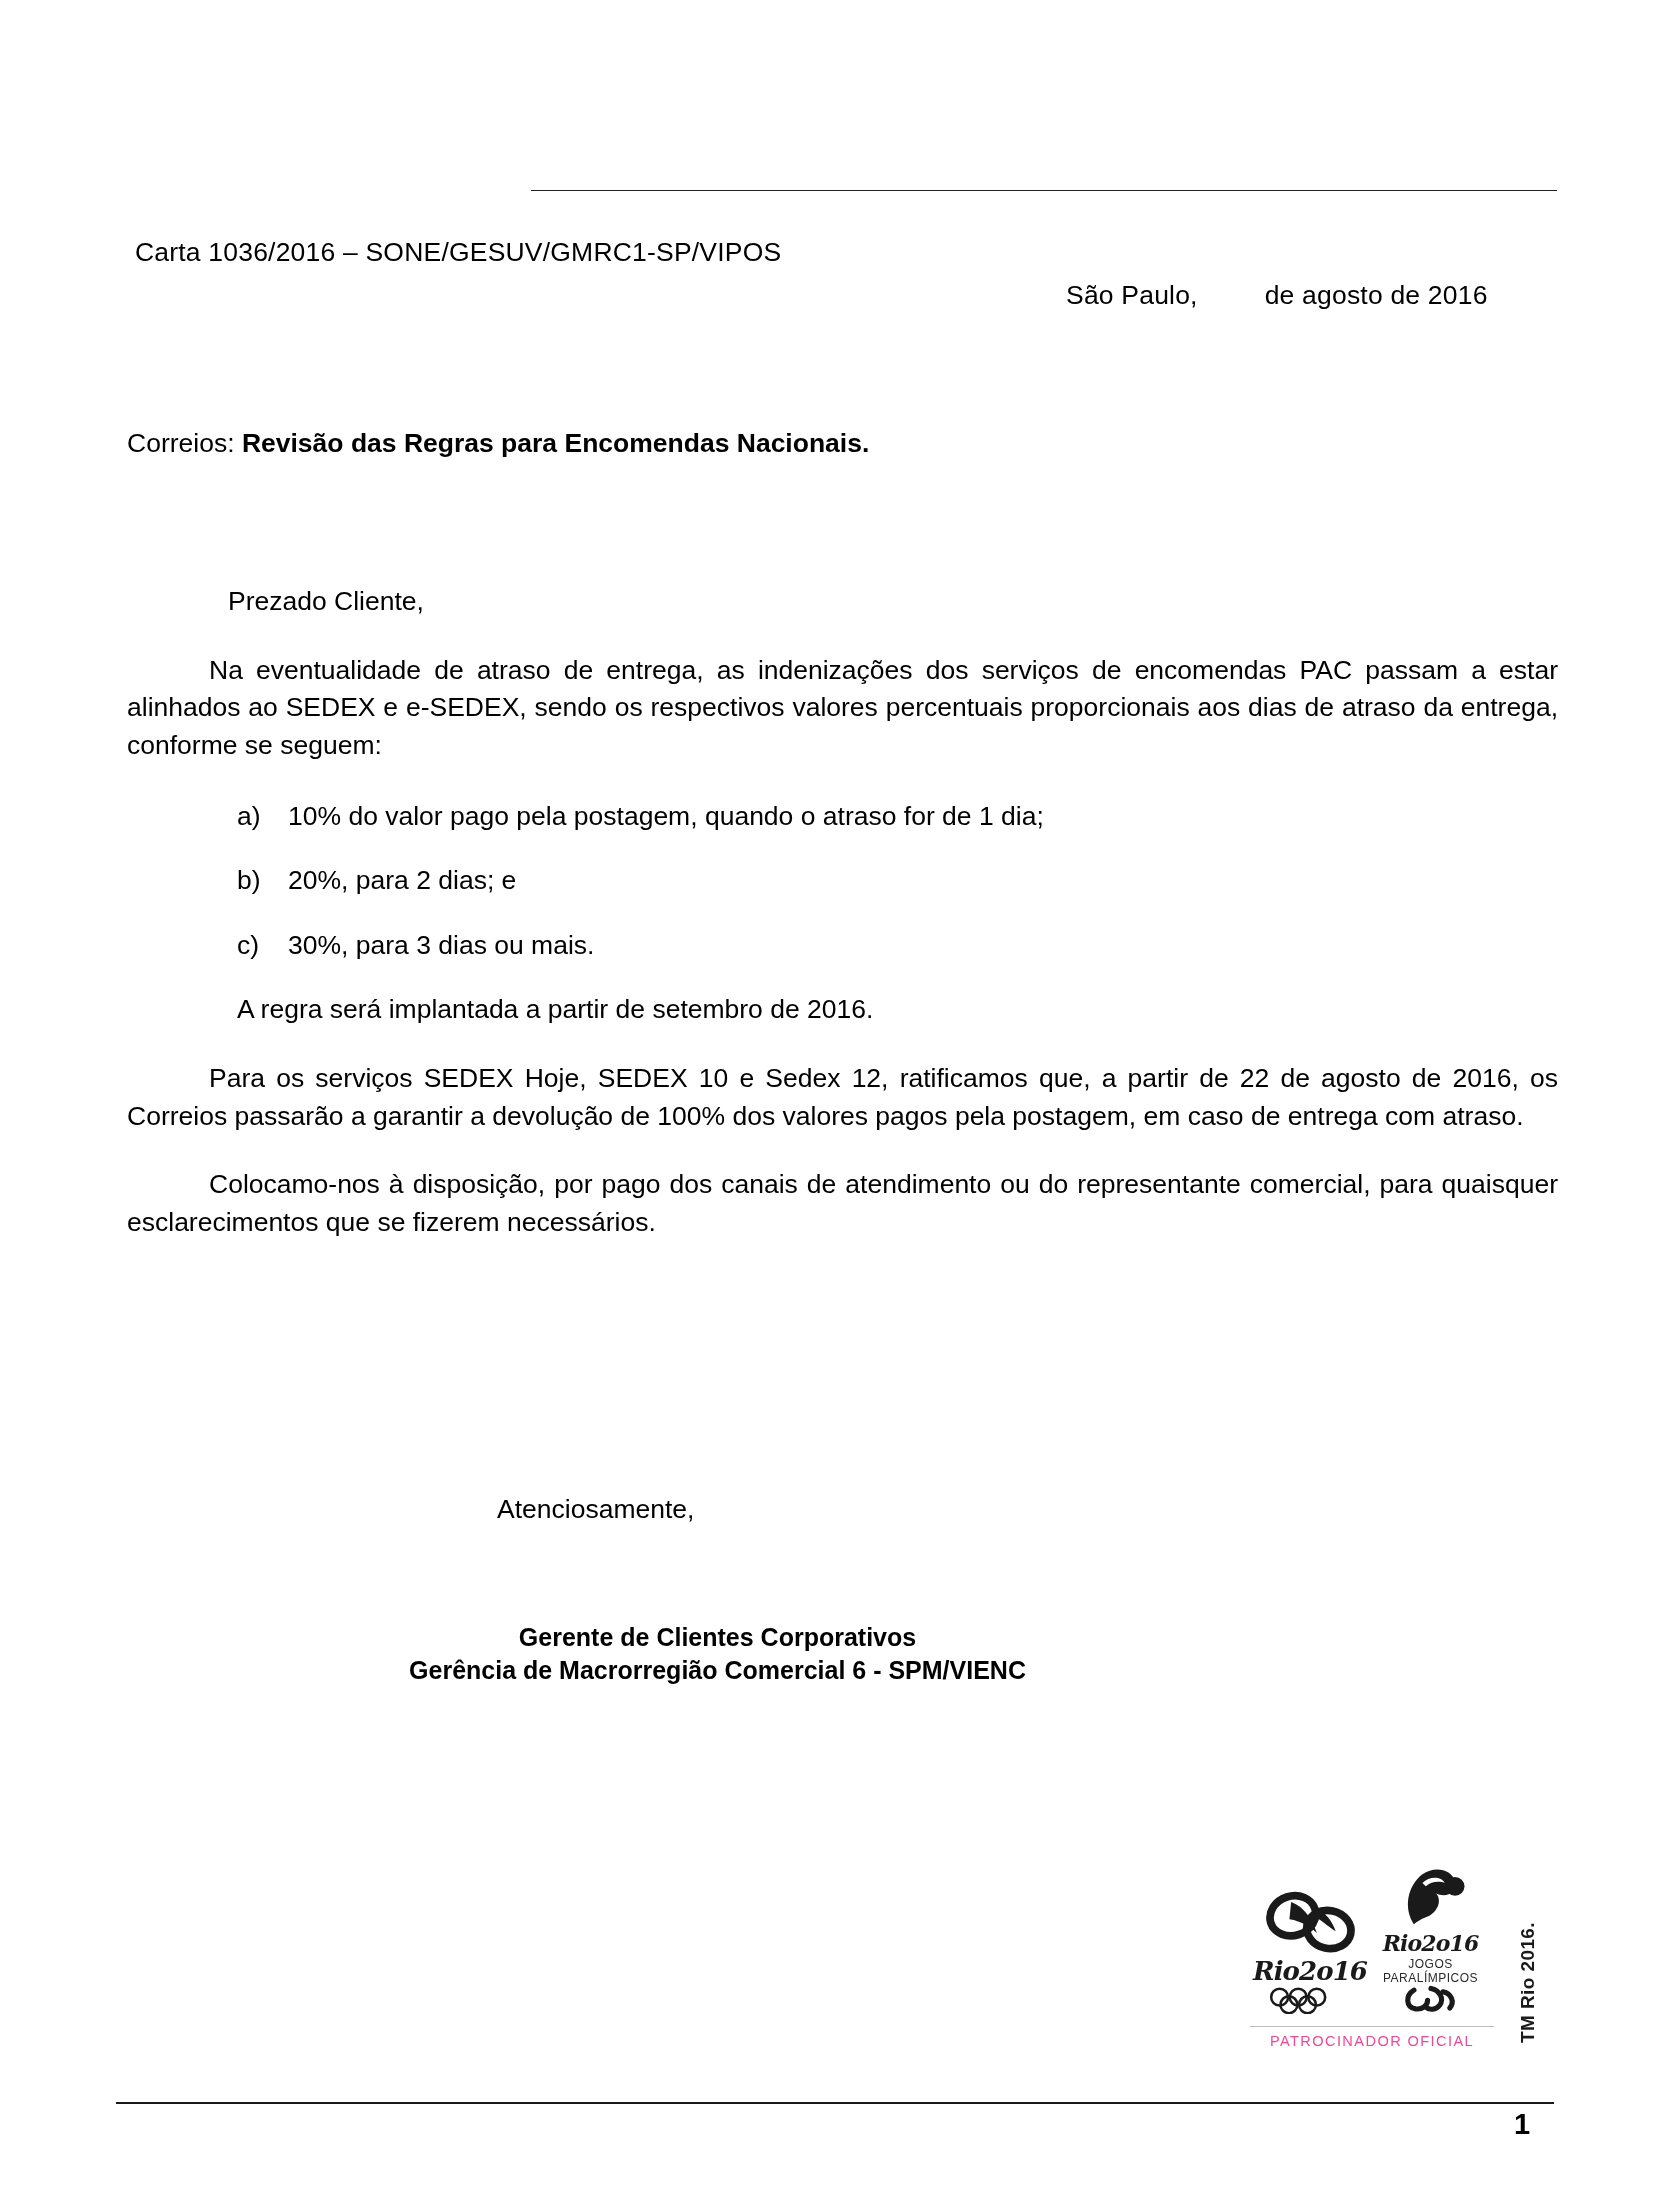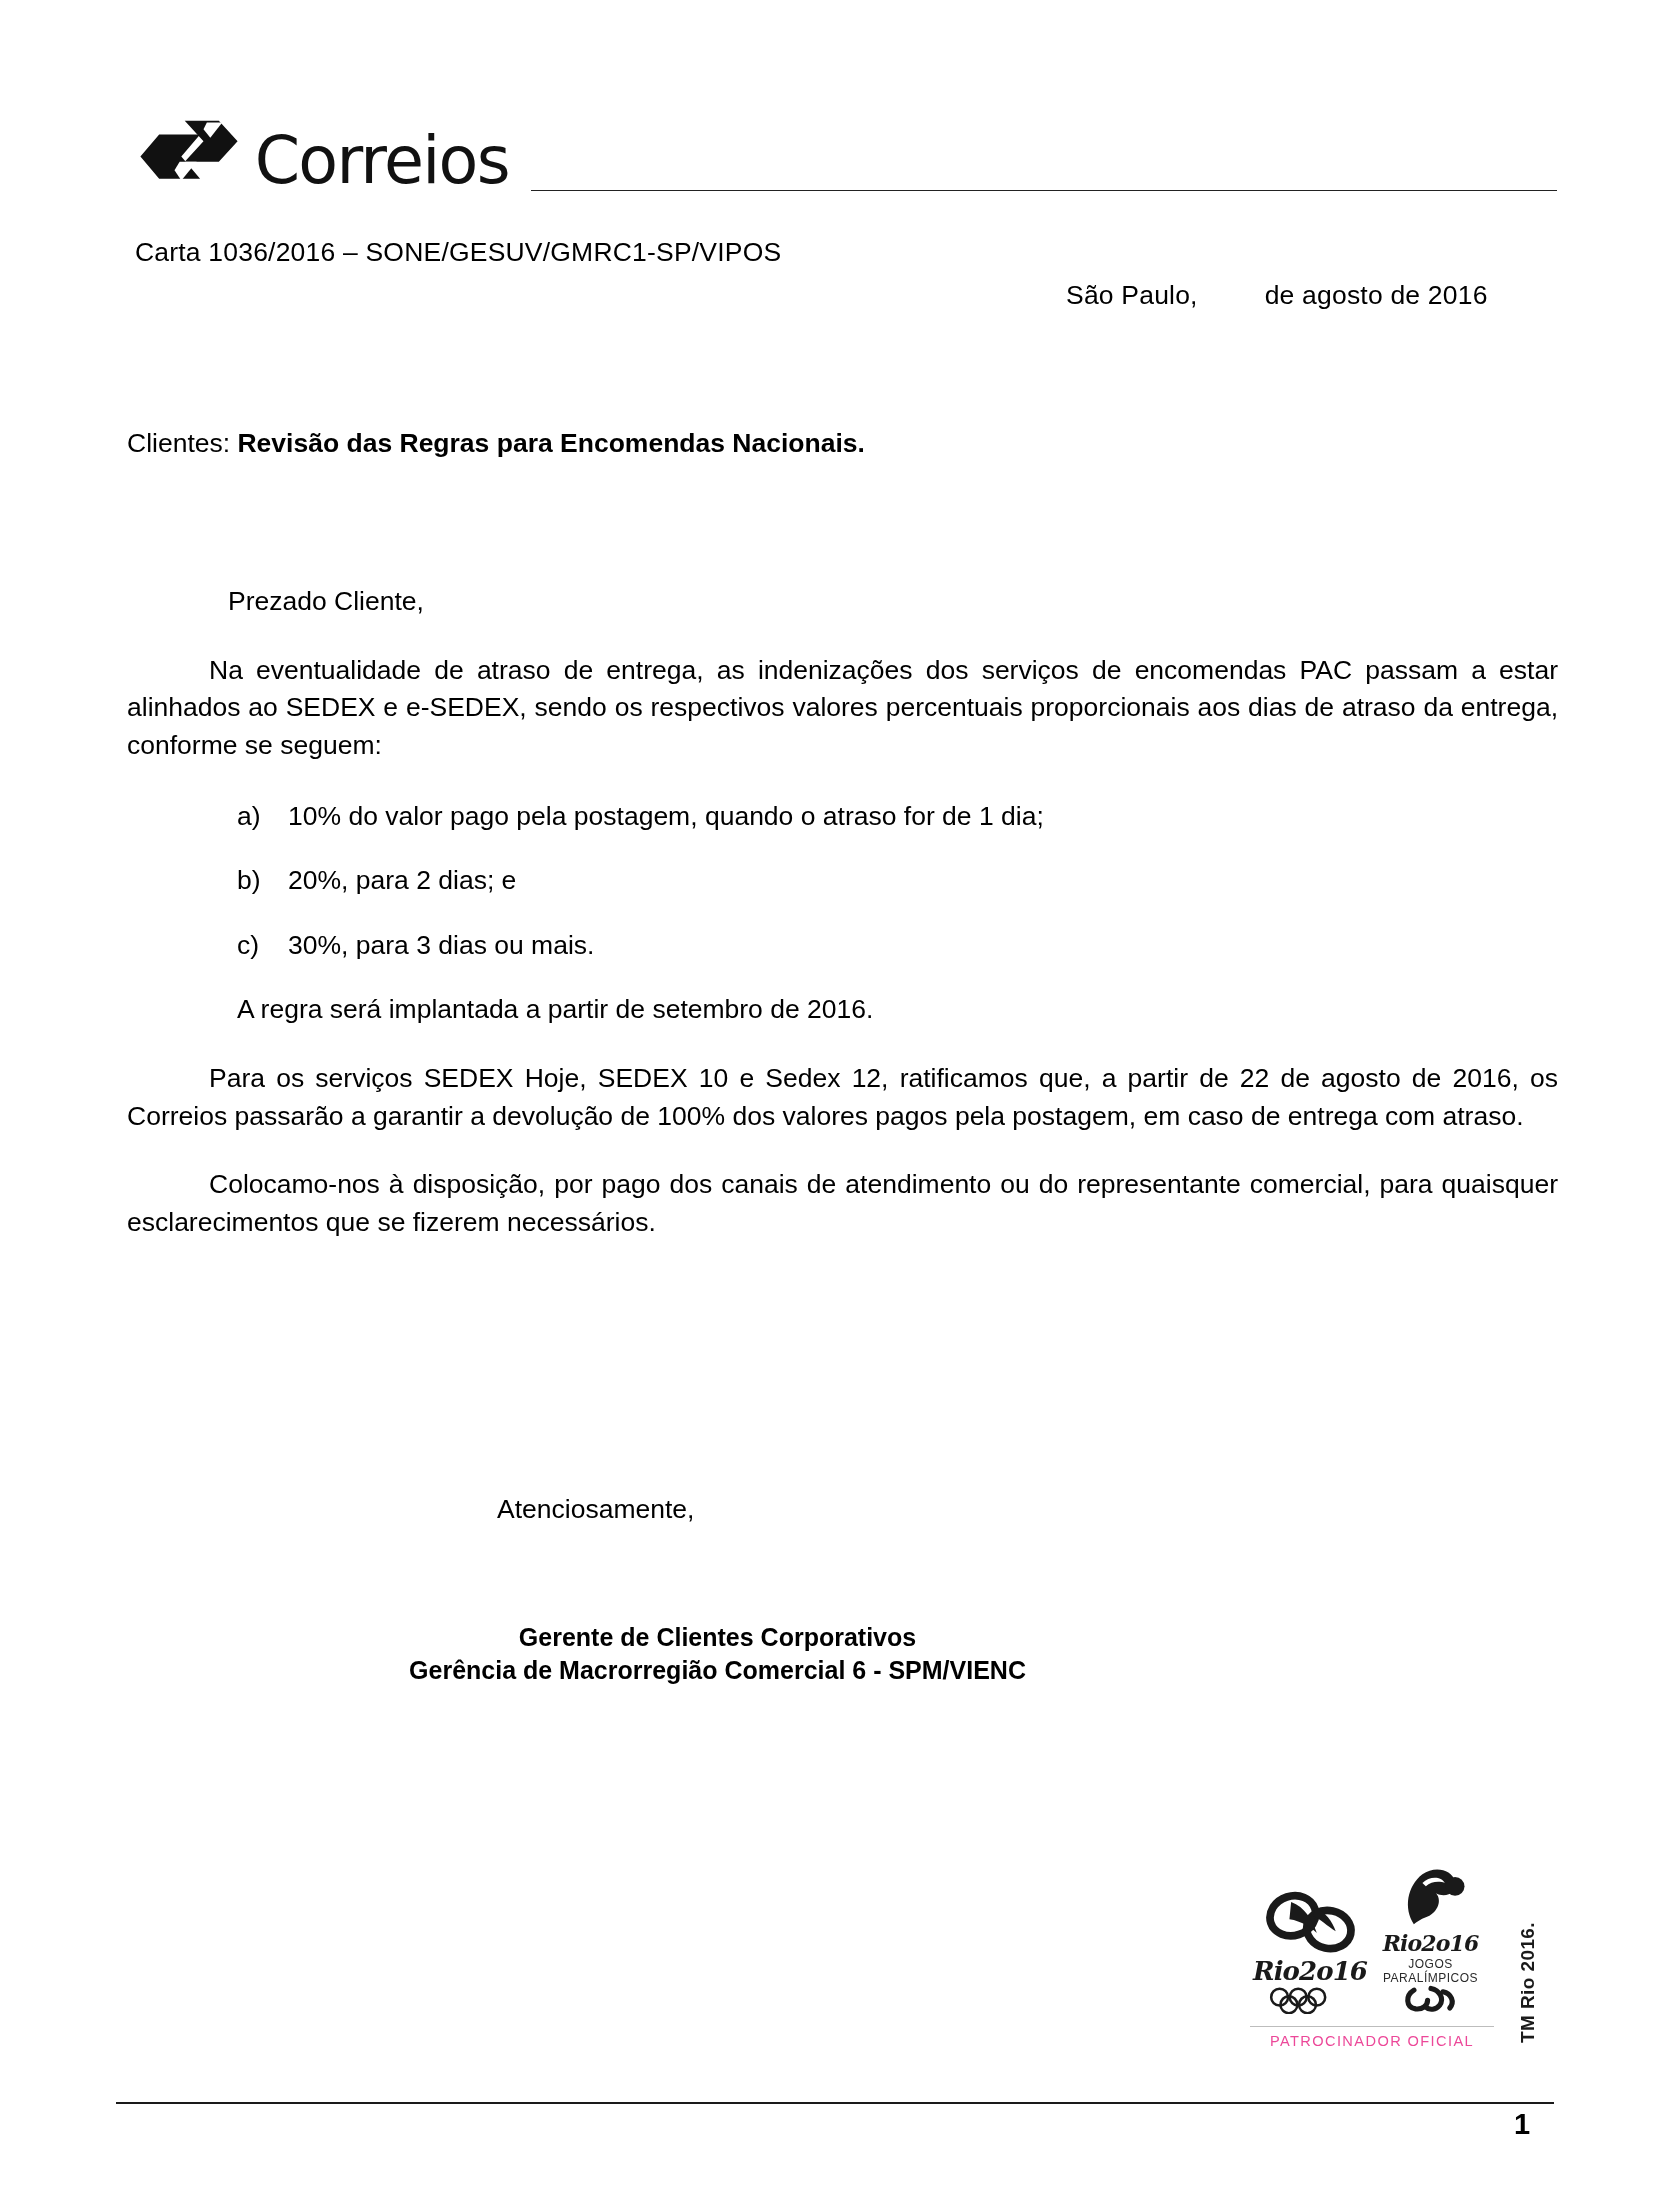--- a/index.html
+++ b/index.html
@@ -242,42 +242,31 @@
     font-size: 29px;
     font-weight: bold;
   }
 </style>
 </head>
 <body>
 
 <div class="page">
 
   <div class="header">
-    <div class="logo-wrap">
-      <span class="logo-mark">
-        <svg viewBox="0 0 122 86" xmlns="http://www.w3.org/2000/svg">
-          <polygon points="4,46 26,20 74,20 52,46 74,72 26,72" fill="#111111"></polygon>
-          <polygon points="56,4 96,4 118,28 96,52 56,52 78,28" fill="#111111"></polygon>
-          <polygon points="50,52 70,52 52,74 44,62" fill="#ffffff"></polygon>
-          <polygon points="82,6 100,6 86,24 78,14" fill="#ffffff"></polygon>
-        </svg>
-      </span>
-      <span class="logo-word">Correios</span>
-    </div>
     <div class="header-rule"></div>
   </div>
 
   <div class="ref-line">Carta 1036/2016 – SONE/GESUV/GMRC1-SP/VIPOS</div>
 
   <div class="date-line">
     <span>São Paulo,</span><span class="date-gap"></span><span>de agosto de 2016</span>
   </div>
 
   <div class="subject">
-    <span class="label">Clientes: </span><span class="value">Revisão das Regras para Encomendas Nacionais.</span>
+    <span class="label">Correios: </span><span class="value">Revisão das Regras para Encomendas Nacionais.</span>
   </div>
 
   <div class="body-block">
 
     <div class="salutation">Prezado Cliente,</div>
 
 
     <p class="para">Na eventualidade de atraso de entrega, as indenizações dos serviços de encomendas PAC passam a estar alinhados ao SEDEX e e-SEDEX, sendo os respectivos valores percentuais proporcionais aos dias de atraso da entrega, conforme se seguem:</p>
 
     <ul class="lettered">

